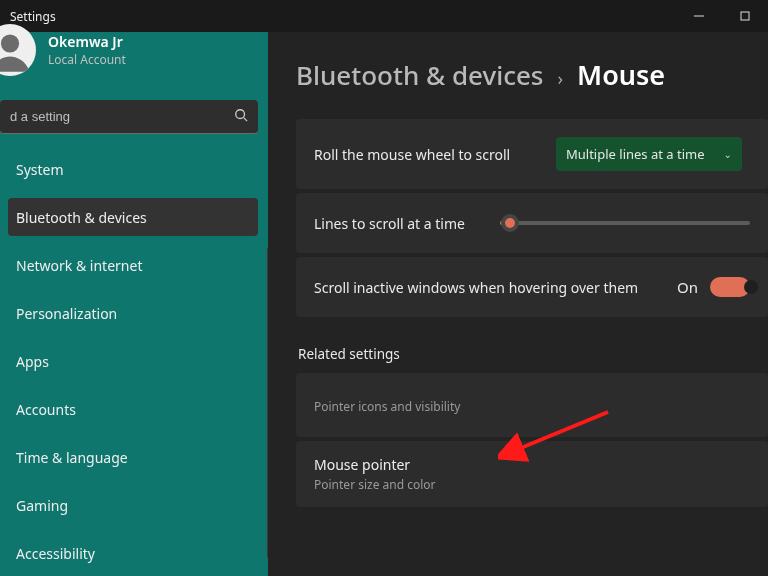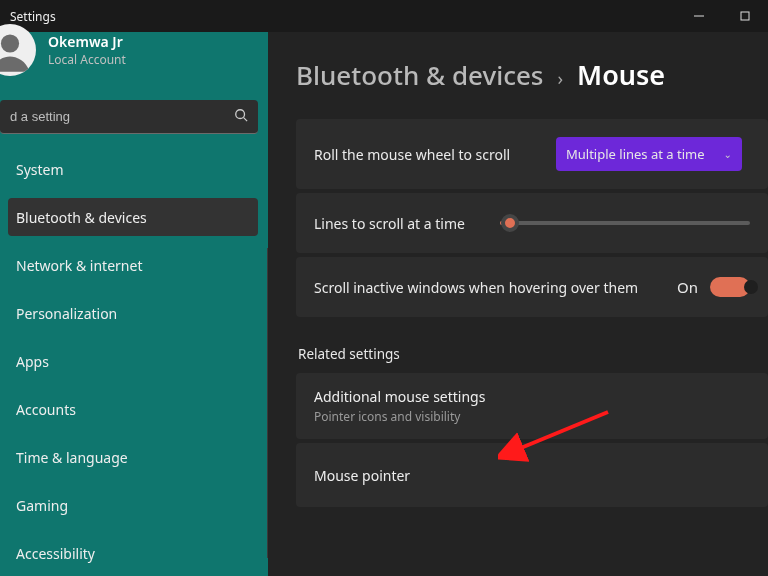--- a/index.html
+++ b/index.html
@@ -130,21 +130,21 @@
     padding: 18px 18px;
     display: flex;
     align-items: center;
     min-height: 60px;
   }
   .card .label { font-size: 14px; color: #eaeaea; flex: 0 0 242px; }
   .card .control-area { flex: 1; display: flex; align-items: center; }
 
   .dropdown {
     height: 34px;
-    background: #6d28d9;
+    background: #14532d;
     border-radius: 4px;
     padding: 0 10px;
     display: inline-flex; align-items: center; gap: 10px;
     font-size: 13px; color: #e6e6e6;
     min-width: 186px;
     justify-content: space-between;
   }
   .dropdown .chev { font-size: 10px; color: #ccc; }
 
   .slider {
@@ -326,26 +326,26 @@
           <span class="toggle-state">On</span>
           <div class="toggle">
             <div class="knob"></div>
           </div>
         </div>
       </div>
 
       <div class="section-title">Related settings</div>
 
       <div class="linkcard">
-        <div class="lc-title">Additional mouse settings</div>
         <div class="lc-sub">Pointer icons and visibility</div>
       </div>
 
       <div class="linkcard">
         <div class="lc-title">Mouse pointer</div>
+        <div class="lc-sub">Pointer size and color</div>
       </div>
     </div>
 
     <svg class="arrow" style="left:230px; top:370px;" width="120" height="60" viewBox="0 0 120 60">
       <defs>
         <marker id="ah" markerWidth="8" markerHeight="8" refX="2" refY="4" orient="auto">
           <path d="M0,0 L8,4 L0,8 Z" fill="#ff1a1a"></path>
         </marker>
       </defs>
       <line x1="110" y1="10" x2="18" y2="48" stroke="#ff1a1a" stroke-width="4" marker-end="url(#ah)"></line>

